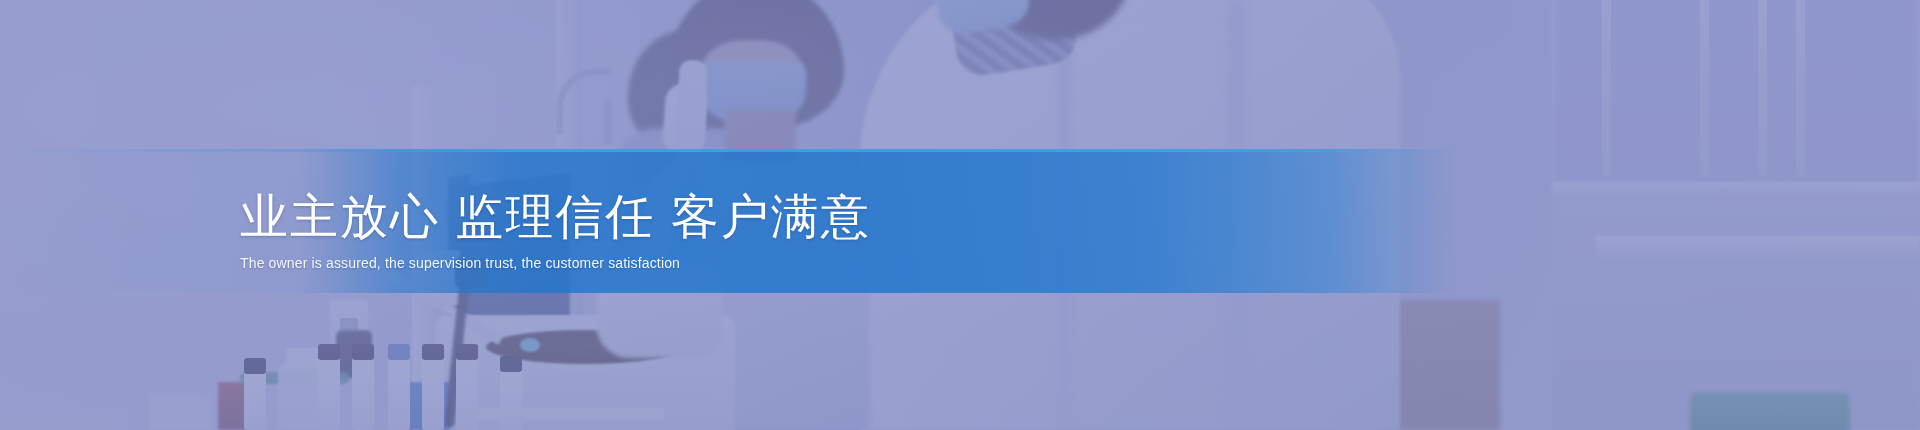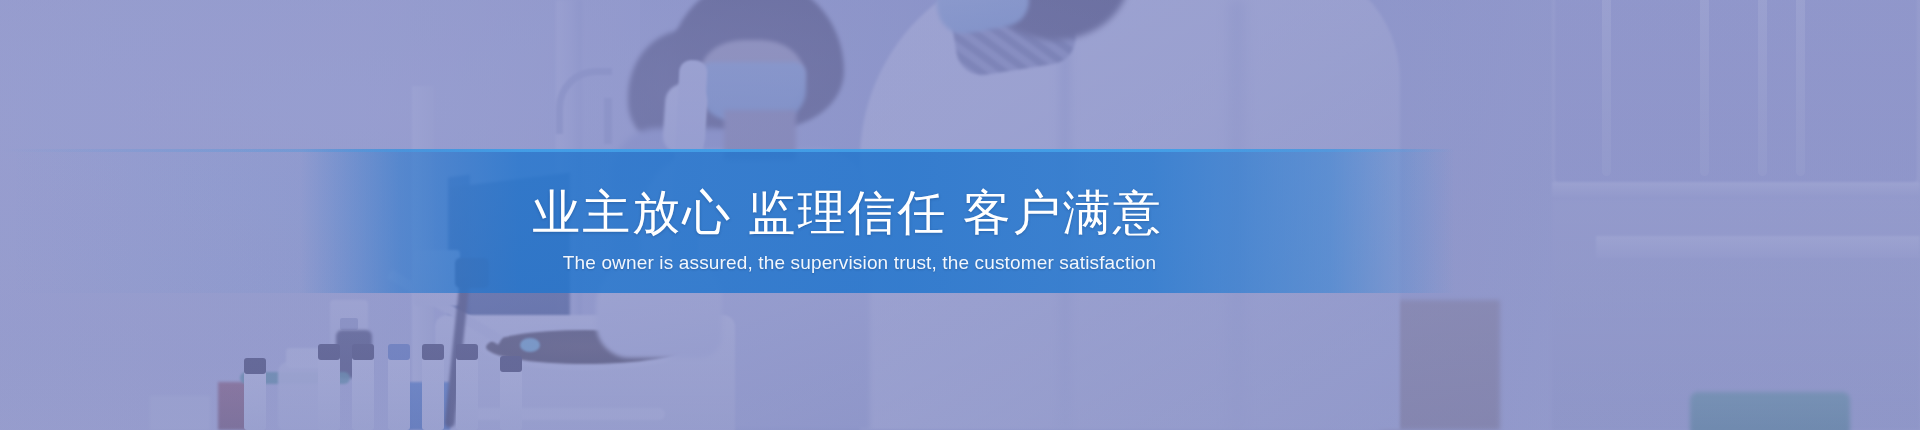--- a/index.html
+++ b/index.html
@@ -332,42 +332,41 @@
         rgba(70,165,235,.80) 1180px,
         rgba(70,165,235,.25) 1380px,
         rgba(70,165,235,0) 1455px);
   }
 
   
   .copy{
     position:absolute;
     left:0; top:149px; width:1455px; height:164px;
     display:flex; flex-direction:column;
-    align-items:center; justify-content:center;
+    align-items:flex-start; justify-content:center;
     padding-left:240px;
   }
   .headline{
     color:#ffffff;
     font-size:48px;
     line-height:1.12;
     letter-spacing:2px;
     font-weight:400;
     white-space:nowrap;
     text-shadow:0 1px 3px rgba(10,40,90,.28);
   }
   .subline{
     color:#f2f7fd;
-    font-size:19px;
+    font-size:14px;
     line-height:1.3;
     letter-spacing:.15px;
     font-weight:400;
     margin-top:11px;
     white-space:nowrap;
     text-shadow:0 1px 2px rgba(10,40,90,.28);
-    margin-left:24px;
   }
 </style>
 </head>
 <body>
 
 <div class="stage">
 
   <div class="photo">
     <div class="wall"></div>
     <div class="wall-left"></div>

